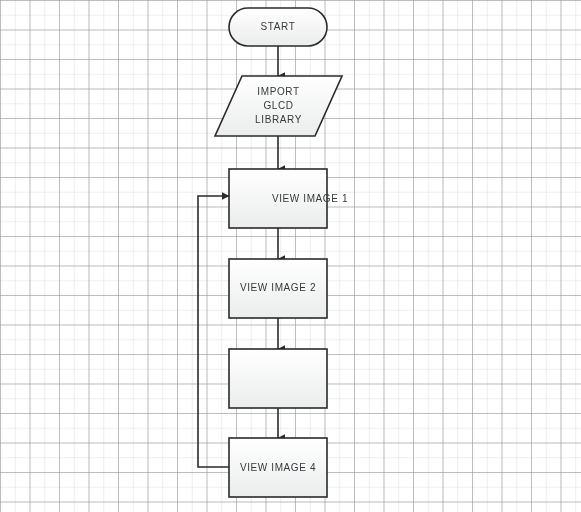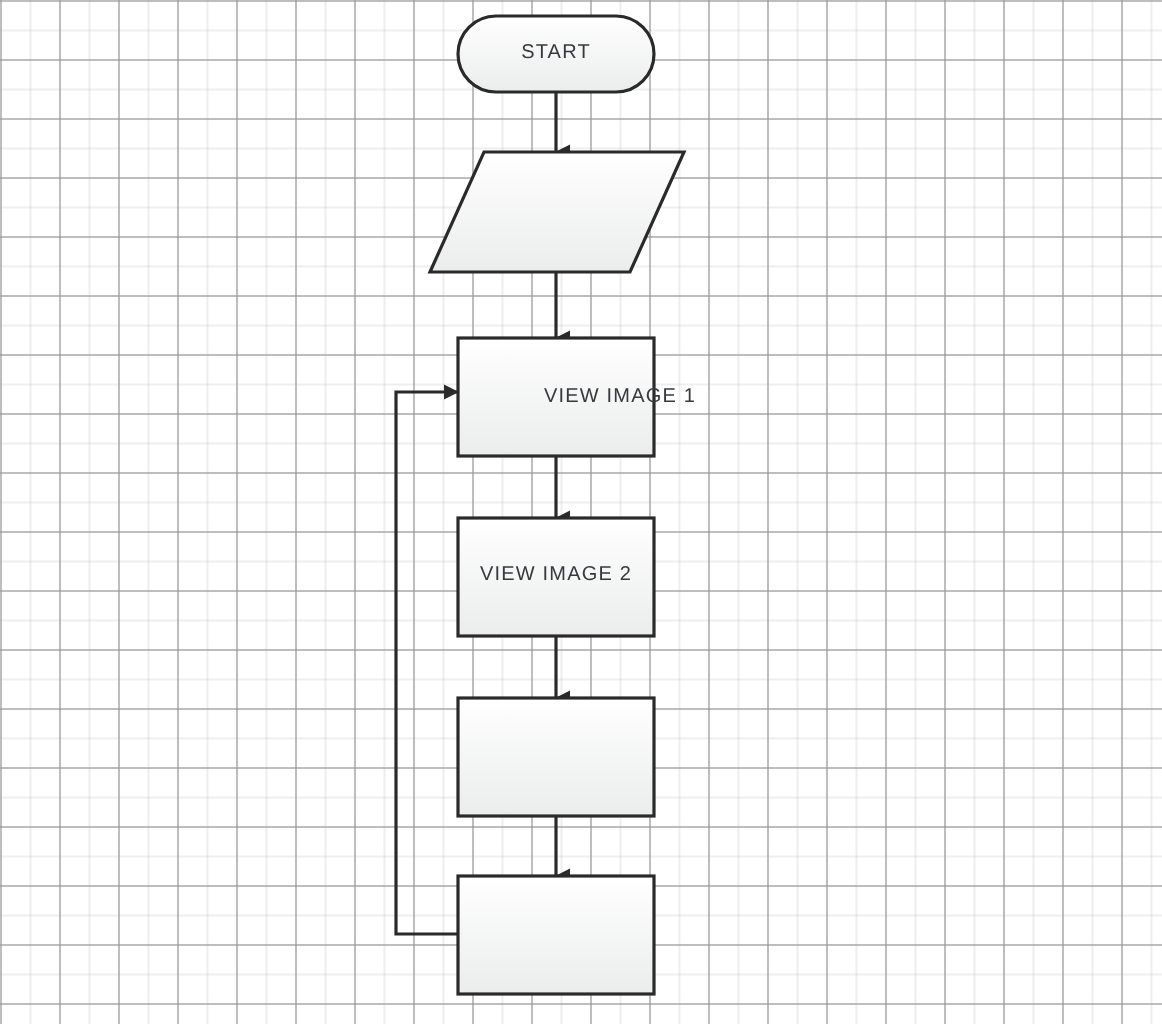--- a/index.html
+++ b/index.html
@@ -90,26 +90,32 @@
       <rect x="229" y="259" width="98" height="59" fill="url(#shapeFill)" stroke="#2a2a2a" stroke-width="1.6"></rect>
 
       <rect x="229" y="349" width="98" height="59" fill="url(#shapeFill)" stroke="#2a2a2a" stroke-width="1.6"></rect>
 
       <rect x="229" y="438" width="98" height="59" fill="url(#shapeFill)" stroke="#2a2a2a" stroke-width="1.6"></rect>
     </g>
   </svg>
 
   <div class="node-label" style="left:229px; top:8px; width:98px; height:38px;">START</div>
 
+  <div class="node-label" style="left:215px; top:76px; width:127px; height:60px;">
+    <span>IMPORT</span>
+    <span>GLCD</span>
+    <span>LIBRARY</span>
+  </div>
 
   <div class="node-label" style="left:229px; top:169px; width:98px; height:59px;padding-left:32px;">VIEW IMAGE 1</div>
 
   <div class="node-label" style="left:229px; top:259px; width:98px; height:58px;">VIEW IMAGE 2</div>
 
 
+  <div class="node-label" style="left:229px; top:438px; width:98px; height:59px;">VIEW IMAGE 4</div>
 
   <div class="node-hit" style="left:229px; top:8px; width:98px; height:38px;"></div>
   <div class="node-hit" style="left:215px; top:76px; width:127px; height:60px;"></div>
   <div class="node-hit" style="left:229px; top:169px; width:98px; height:59px;"></div>
   <div class="node-hit" style="left:229px; top:259px; width:98px; height:59px;"></div>
   <div class="node-hit" style="left:229px; top:349px; width:98px; height:59px;"></div>
   <div class="node-hit" style="left:229px; top:438px; width:98px; height:59px;"></div>
 
 </div>
 

